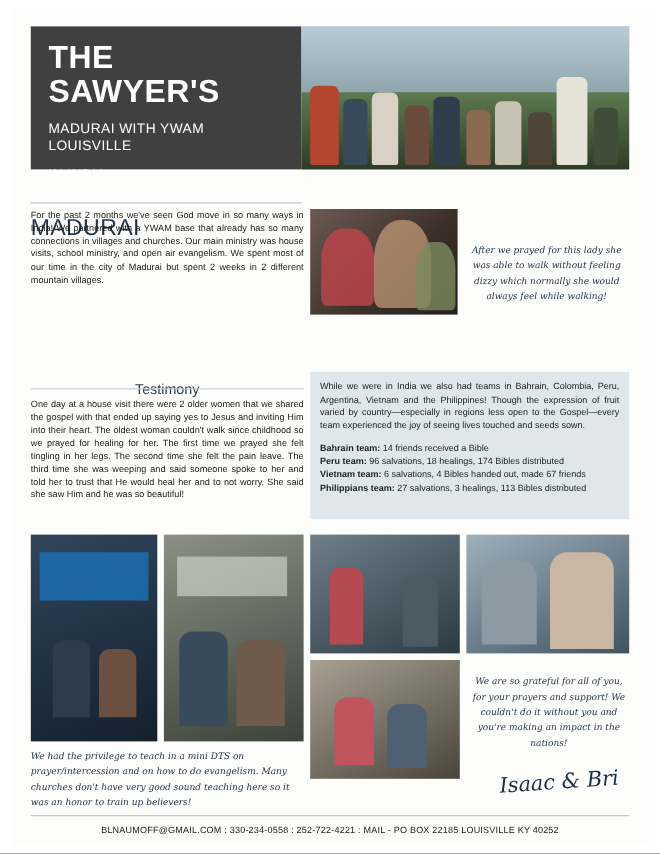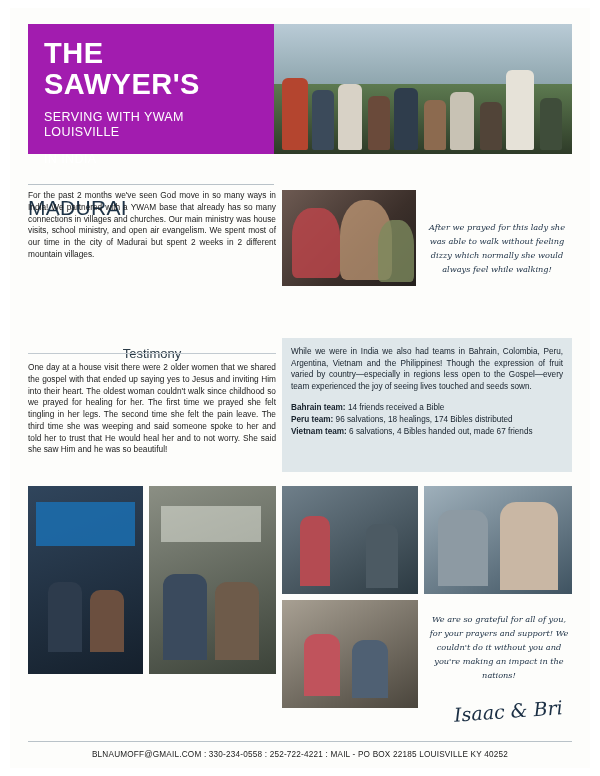--- a/index.html
+++ b/index.html
@@ -29,21 +29,21 @@
     overflow: hidden;
   }
 
   
   .header {
     position: absolute;
     left: 18px;
     top: 16px;
     width: 246px;
     height: 130px;
-    background: #a21caf;
+    background: #404040;
     color: #ffffff;
     box-sizing: border-box;
     padding: 14px 14px 0 16px;
   }
   .header .l1, .header .l2 {
     font-size: 29px;
     font-weight: bold;
     letter-spacing: 0.5px;
     line-height: 1.08;
   }
@@ -256,21 +256,21 @@
 </style>
 </head>
 <body>
 
 <div id="page">
   <div class="sheet">
 
     <div class="header">
       <div class="l1">THE</div>
       <div class="l2">SAWYER'S</div>
-      <div class="l3">SERVING WITH YWAM LOUISVILLE</div>
+      <div class="l3">MADURAI WITH YWAM LOUISVILLE</div>
       <div class="l4">IN INDIA</div>
     </div>
 
     <div class="header-photo">
       <div class="hp-sky"></div>
       <div class="hp-ground"></div>
       <div class="hp-fig" style="left:8px;width:26px;height:72px;background:#b4452f;"></div>
       <div class="hp-fig" style="left:38px;width:22px;height:60px;background:#3b4a5a;"></div>
       <div class="hp-fig" style="left:64px;width:24px;height:66px;background:#d8d2c6;"></div>
       <div class="hp-fig" style="left:94px;width:22px;height:54px;background:#6a4a3a;"></div>
@@ -300,20 +300,21 @@
     <div class="testimony-title">Testimony</div>
     <div class="testimony-rule"></div>
     <div class="col-left-2 body-text">One day at a house visit there were 2 older women that we shared the gospel with that ended up saying yes to Jesus and inviting Him into their heart. The oldest woman couldn't walk since childhood so we prayed for healing for her. The first time we prayed she felt tingling in her legs. The second time she felt the pain leave. The third time she was weeping and said someone spoke to her and told her to trust that He would heal her and to not worry. She said she saw Him and he was so beautiful!</div>
 
     <div class="teams-box">
       <div class="intro">While we were in India we also had teams in Bahrain, Colombia, Peru, Argentina, Vietnam and the Philippines! Though the expression of fruit varied by country—especially in regions less open to the Gospel—every team experienced the joy of seeing lives touched and seeds sown.</div>
       <div class="teams-list">
         <div><span class="tname">Bahrain team:</span><span> 14 friends received a Bible</span></div>
         <div><span class="tname">Peru team:</span><span> 96 salvations, 18 healings, 174 Bibles distributed</span></div>
         <div><span class="tname">Vietnam team:</span><span> 6 salvations, 4 Bibles handed out, made 67 friends</span></div>
+        <div><span class="tname">Philippians team:</span><span> 27 salvations, 3 healings, 113 Bibles distributed</span></div>
       </div>
     </div>
 
     <div class="ph p1">
       <div class="s1"></div>
       <div class="s2"></div>
       <div class="s3"></div>
     </div>
     <div class="ph p2">
       <div class="s1"></div>
@@ -326,20 +327,21 @@
     </div>
     <div class="ph p4">
       <div class="s1"></div>
       <div class="s2"></div>
     </div>
     <div class="ph p5">
       <div class="s1"></div>
       <div class="s2"></div>
     </div>
 
+    <div class="caption-left handwriting" style="text-align:left;">We had the privilege to teach in a mini DTS on prayer/intercession and on how to do evangelism. Many churches don't have very good sound teaching here so it was an honor to train up believers!</div>
     <div class="note-bottom-right handwriting">We are so grateful for all of you, for your prayers and support! We couldn't do it without you and you're making an impact in the nations!</div>
     <div class="signature">Isaac &amp; Bri</div>
 
     <div class="footer-rule"></div>
     <div class="footer">BLNAUMOFF@GMAIL.COM : 330-234-0558 : 252-722-4221 : MAIL - PO BOX 22185 LOUISVILLE KY 40252</div>
 
   </div>
 </div>
 
 </body></html>

